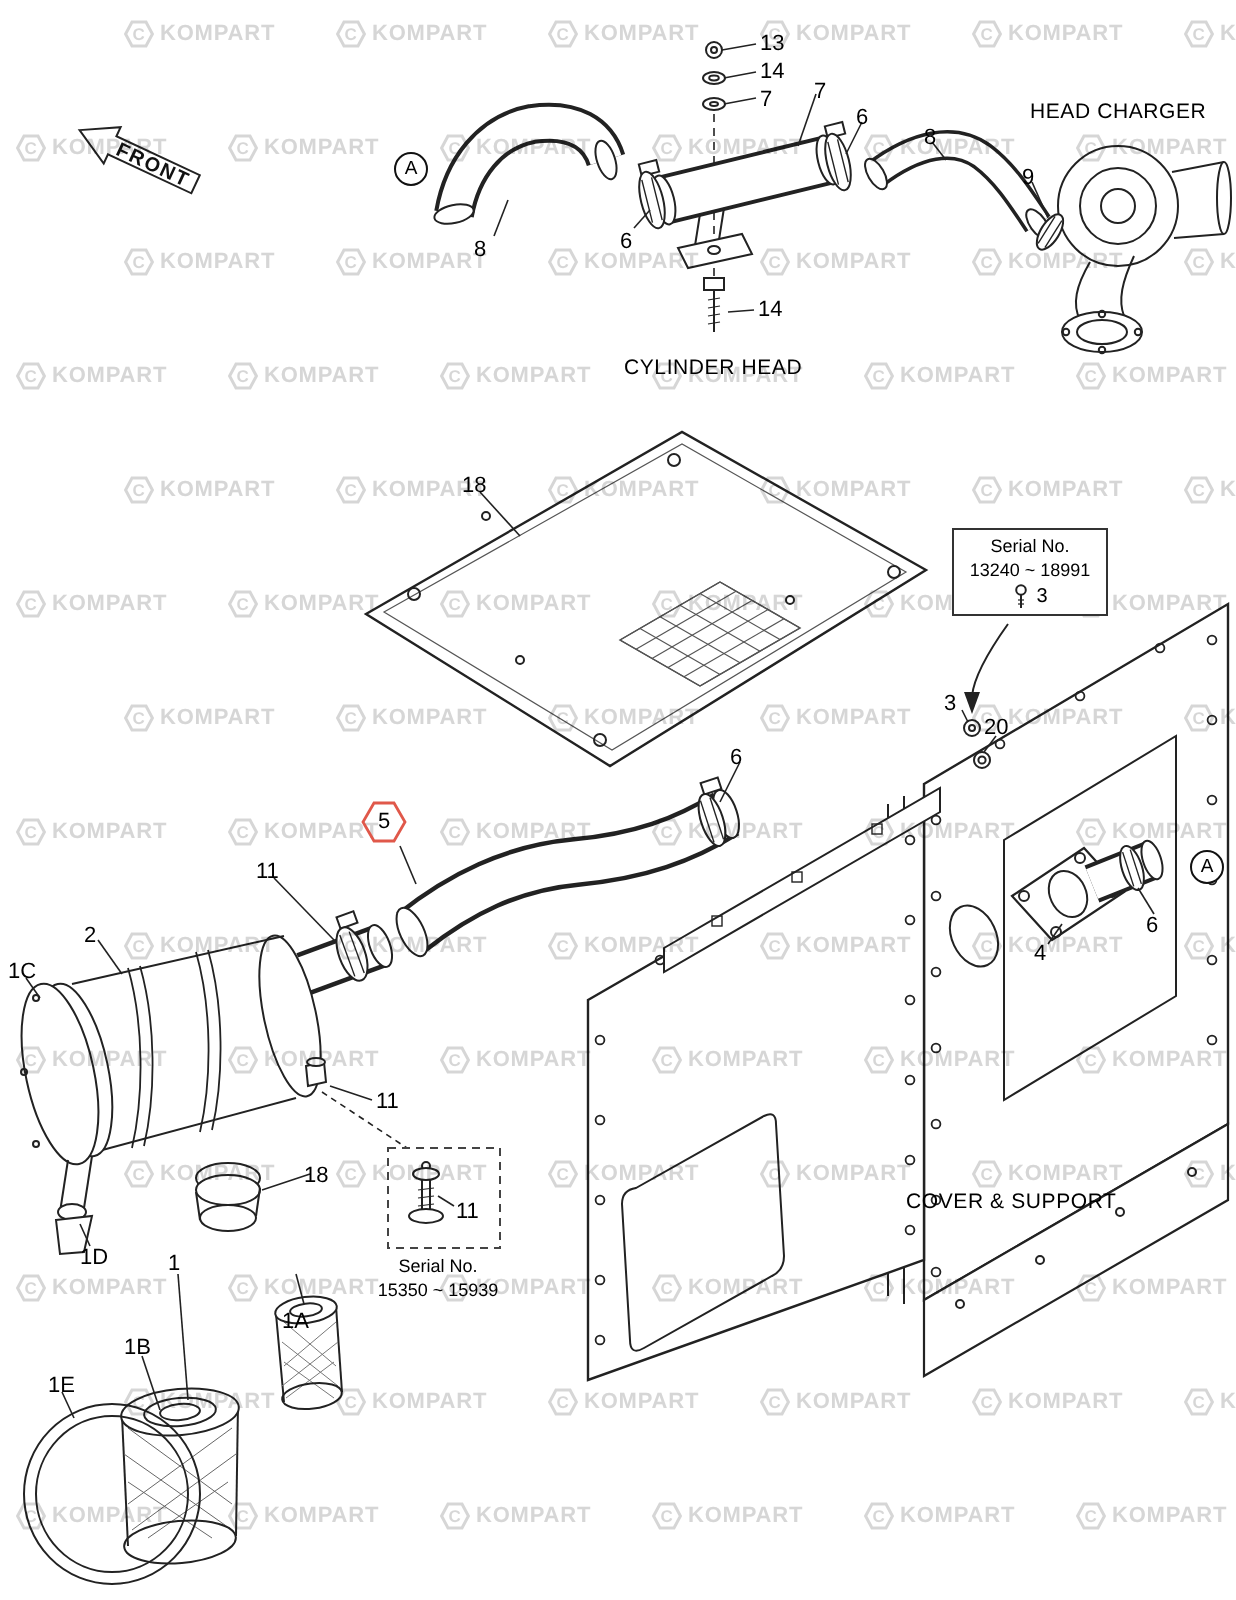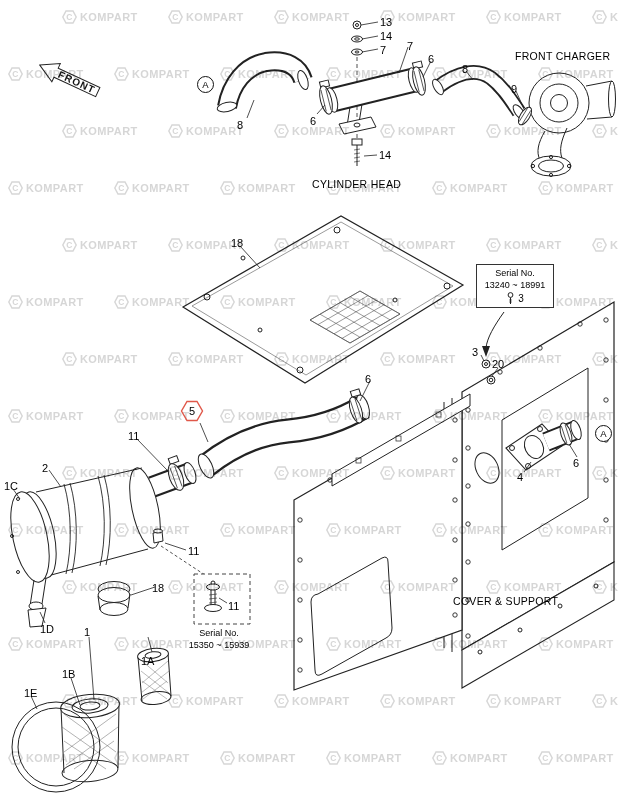--- a/index.html
+++ b/index.html
@@ -977,21 +977,21 @@
     <span>5</span>
   </div>
 
   <div class="circA" style="left:197px;top:76px">
     <span>A</span>
   </div>
   <div class="circA" style="left:595px;top:425px">
     <span>A</span>
   </div>
 
-  <div class="section" style="left:515px;top:50px">FRONT CHARGER</div>
+  <div class="section" style="left:515px;top:50px">HEAD CHARGER</div>
   <div class="section" style="left:312px;top:178px">CYLINDER HEAD</div>
   <div class="section" style="left:453px;top:595px">COVER &amp; SUPPORT</div>
 
   <div class="serialbox" style="left:476px;top:264px;width:72px">
     <div>Serial No.</div>
     <div>13240 ~ 18991</div>
     <div class="sb-part">
       <svg width="9" height="13" viewBox="0 0 9 13">
         <circle cx="4.5" cy="3" r="2.4" fill="#fff" stroke="#222"></circle>
         <line x1="4.5" y1="5.5" x2="4.5" y2="12" stroke="#222"></line>

